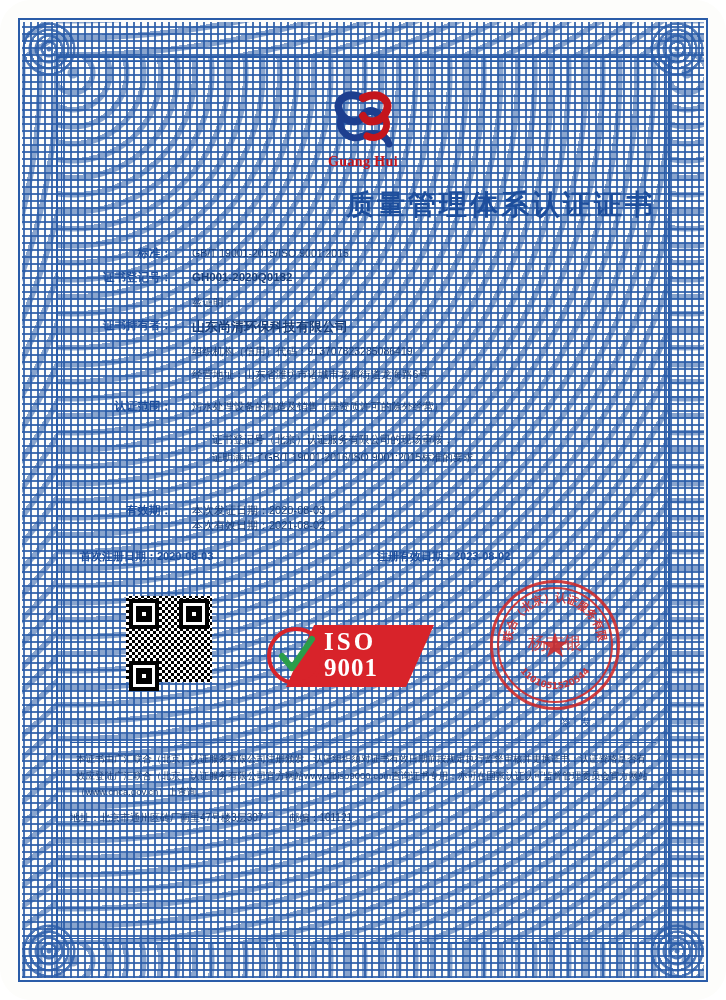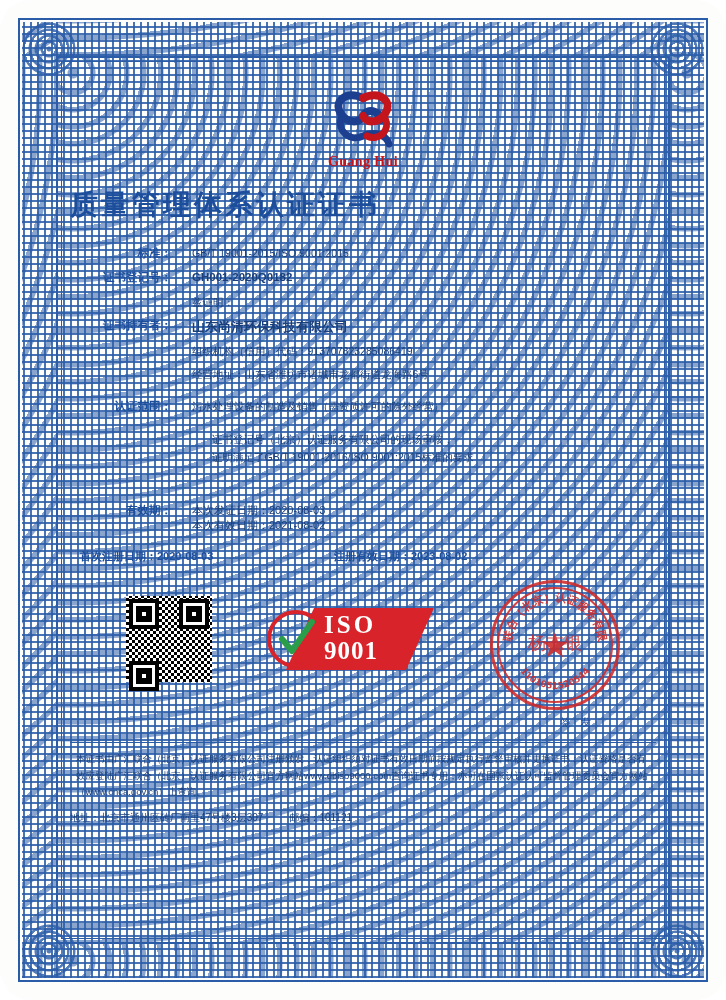--- a/index.html
+++ b/index.html
@@ -114,21 +114,21 @@
     margin-top: 2px;
     font-size: 14px;
     font-weight: bold;
     color: #c4151c;
     letter-spacing: 0.4px;
     font-family: "Liberation Serif", serif;
   }
 
   .cert-title {
     margin-top: 16px;
-    text-align: left;
+    text-align: right;
     font-size: 28px;
     font-weight: bold;
     color: #1d4e9c;
     letter-spacing: 3px;
     font-family: "DejaVu Sans", sans-serif;
   }
 
   
   .fields {
     margin-top: 22px;
@@ -182,20 +182,21 @@
     line-height: 1.9;
     font-size: 10.5px;
   }
 
   .reg-row {
     margin-top: 16px;
     display: flex;
     font-size: 11px;
     font-weight: bold;
     color: #1d4e9c;
+    gap: 43px;
   }
   .reg-row .c1 {
     width: 250px;
     flex: 0 0 250px;
     padding-left: 10px;
     box-sizing: border-box;
   }
   .reg-row .c2 {
     flex: 1 1 auto;
     padding-left: 14px;
@@ -234,21 +235,21 @@
     top: 83px;
     width: 22px; height: 22px;
     border: 4px solid #000;
     background: #fff;
     box-shadow: inset 0 0 0 3px #fff, inset 0 0 0 9px #000;
   }
 
   .iso-mark {
     position: absolute;
     left: 196px;
-    top: 28px;
+    top: 45px;
     width: 204px;
     height: 66px;
   }
   .iso-text {
     position: absolute;
     left: 58px;
     top: 6px;
     color: #ffffff;
     font-family: "Liberation Serif", serif;
     font-weight: bold;

